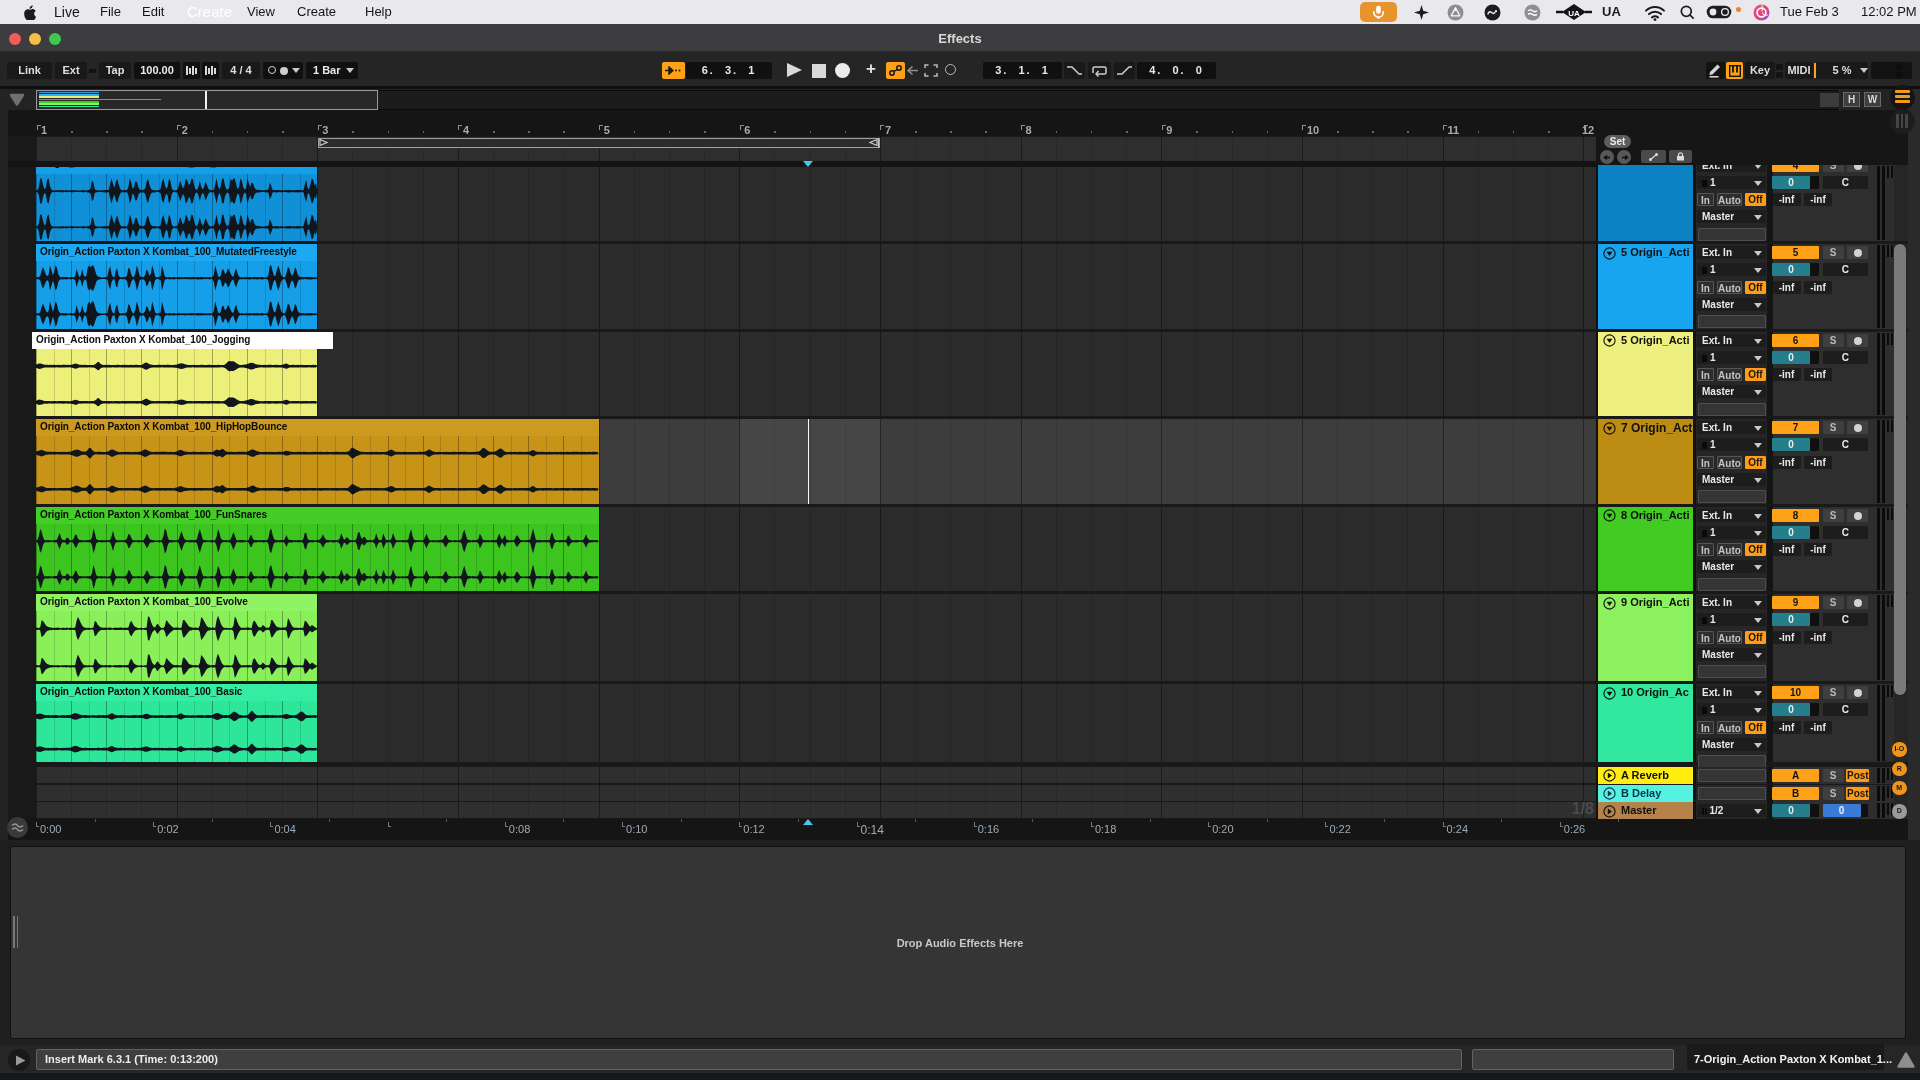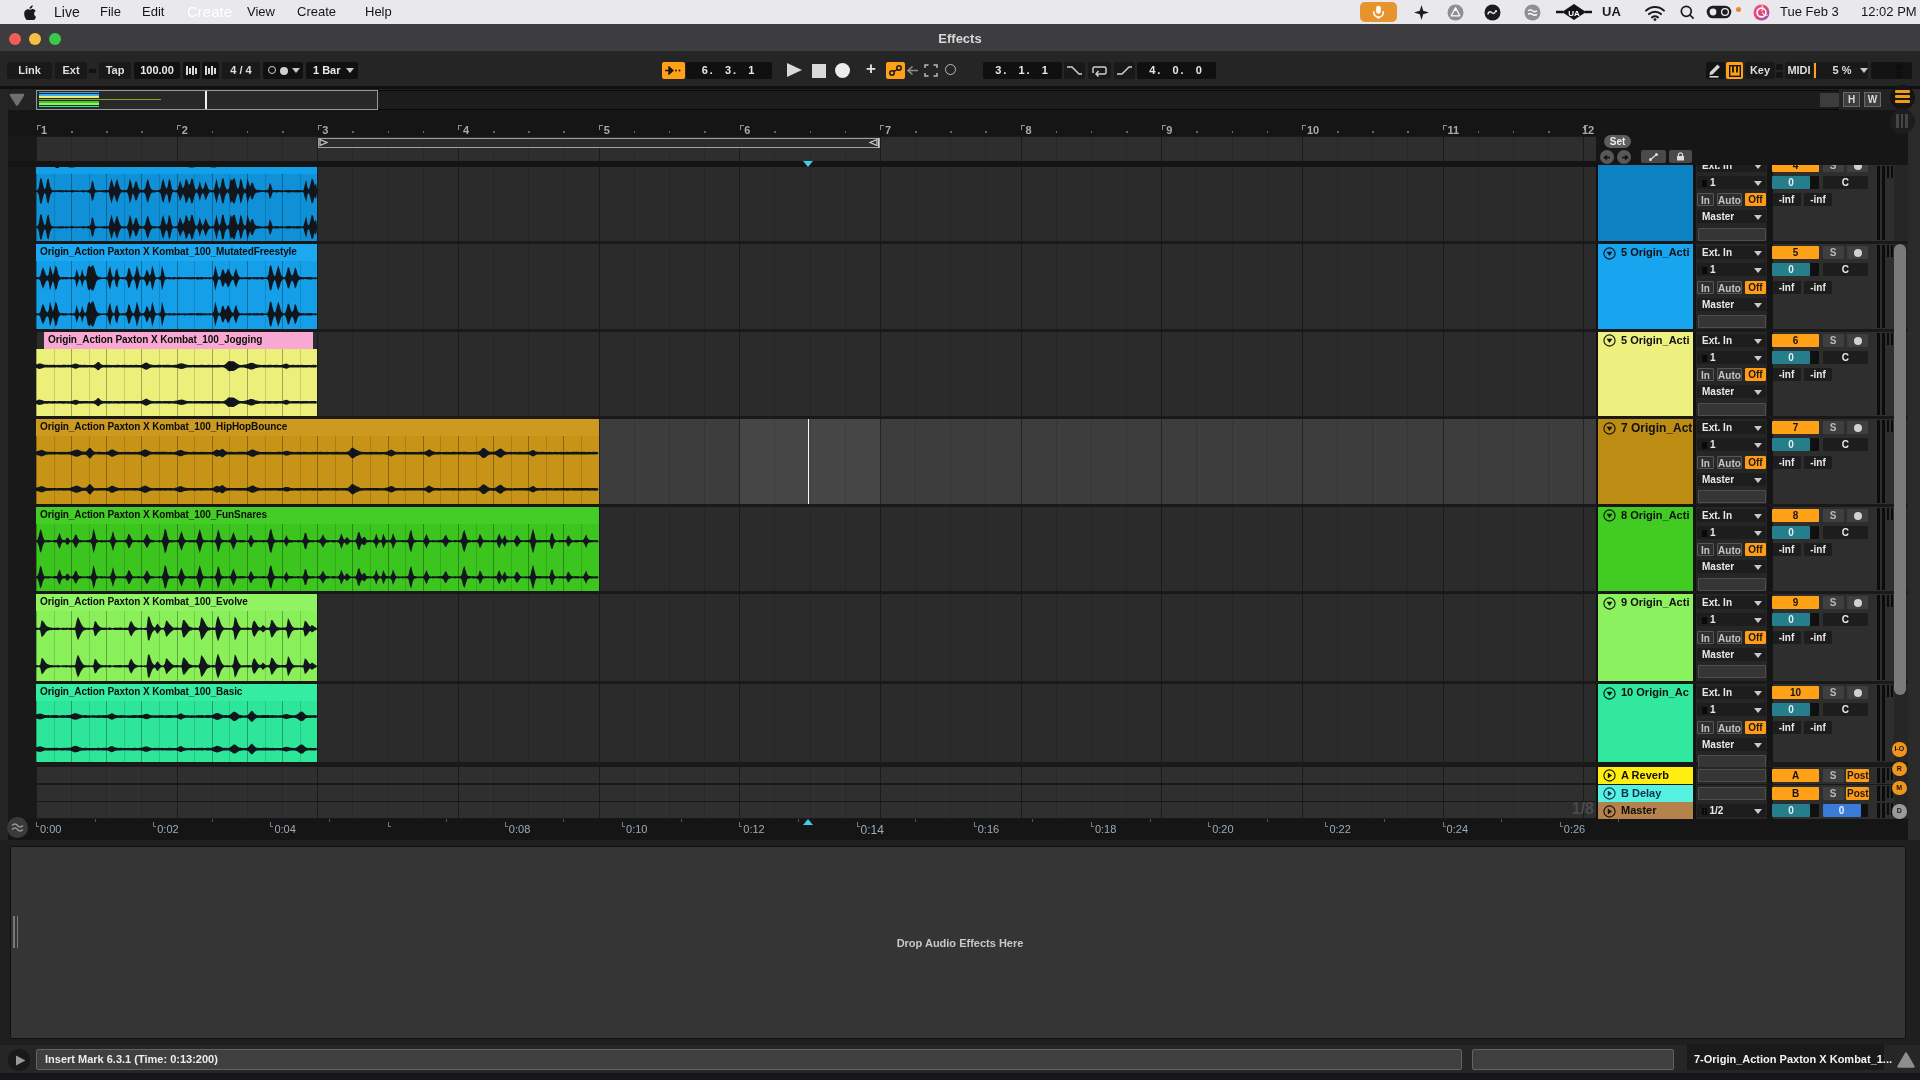--- a/index.html
+++ b/index.html
@@ -302,21 +302,21 @@
     <div class="nm">Origin_Action Paxton X Kombat_100_MutatedFreestyle</div>
   </div>
 <div class="a" style="left:36px;top:261px;width:281.3px;height:67.5px;background:#149fe8;overflow:hidden">
 <svg class="a" style="left:0;top:0" width="281" height="68" viewBox="0 0 281 68">
       <path d="M0,17.2 L0.0,16.0 L1.4,16.2 L2.8,16.1 L4.2,15.0 L5.6,9.7 L7.0,6.1 L8.4,9.6 L9.8,13.5 L11.2,15.3 L12.6,13.7 L14.0,4.4 L15.4,9.0 L16.8,14.6 L18.2,10.5 L19.6,4.4 L21.0,6.9 L22.4,13.6 L23.8,15.7 L25.2,16.2 L26.6,15.9 L28.0,16.0 L29.4,16.0 L30.8,16.0 L32.2,16.3 L33.6,16.4 L35.0,16.0 L36.4,16.3 L37.8,16.1 L39.2,15.4 L40.6,7.7 L42.0,12.7 L43.4,16.3 L44.8,14.4 L46.2,8.0 L47.6,13.9 L49.0,16.1 L50.4,14.6 L51.8,6.2 L53.2,4.4 L54.6,6.5 L56.0,4.4 L57.4,4.4 L58.8,8.4 L60.2,13.3 L61.6,15.4 L63.0,15.8 L64.4,16.2 L65.8,16.4 L67.2,16.4 L68.6,16.3 L70.0,16.2 L71.4,15.7 L72.8,9.0 L74.2,5.2 L75.6,13.2 L77.0,15.9 L78.4,16.2 L79.8,9.5 L81.2,7.3 L82.6,14.5 L84.0,16.3 L85.4,16.2 L86.8,16.0 L88.2,16.4 L89.6,16.0 L91.0,14.4 L92.4,6.8 L93.8,7.8 L95.2,13.3 L96.6,15.9 L98.0,16.1 L99.4,12.2 L100.8,4.4 L102.2,8.8 L103.6,14.7 L105.0,16.1 L106.4,16.0 L107.8,16.0 L109.2,13.9 L110.6,8.4 L112.0,10.4 L113.4,14.7 L114.8,13.1 L116.2,4.4 L117.6,8.8 L119.0,15.2 L120.4,16.4 L121.8,16.3 L123.2,16.0 L124.6,15.0 L126.0,4.4 L127.4,9.8 L128.8,15.6 L130.2,16.0 L131.6,16.4 L133.0,16.1 L134.4,16.0 L135.8,16.4 L137.2,16.0 L138.6,16.1 L140.0,16.4 L141.4,16.2 L142.8,15.9 L144.2,16.3 L145.6,16.1 L147.0,16.4 L148.4,16.1 L149.8,16.2 L151.2,16.1 L152.6,16.3 L154.0,15.9 L155.4,16.2 L156.8,16.1 L158.2,16.1 L159.6,16.4 L161.0,15.9 L162.4,16.0 L163.8,16.2 L165.2,15.9 L166.6,16.1 L168.0,16.3 L169.4,16.2 L170.8,16.3 L172.2,16.3 L173.6,15.9 L175.0,16.4 L176.4,16.3 L177.8,13.8 L179.2,4.4 L180.6,9.4 L182.0,15.1 L183.4,16.3 L184.8,14.5 L186.2,8.4 L187.6,8.8 L189.0,12.9 L190.4,11.7 L191.8,7.5 L193.2,9.1 L194.6,12.8 L196.0,15.0 L197.4,15.7 L198.8,10.5 L200.2,7.3 L201.6,12.7 L203.0,15.6 L204.4,16.4 L205.8,15.9 L207.2,16.5 L208.6,16.2 L210.0,16.0 L211.4,16.4 L212.8,16.0 L214.2,15.9 L215.6,16.4 L217.0,16.1 L218.4,16.2 L219.8,16.1 L221.2,15.9 L222.6,16.2 L224.0,16.2 L225.4,16.0 L226.8,16.0 L228.2,16.4 L229.6,16.4 L231.0,16.3 L232.4,14.1 L233.8,4.8 L235.2,4.4 L236.6,10.3 L238.0,14.7 L239.4,15.1 L240.8,9.3 L242.2,4.4 L243.6,8.3 L245.0,13.5 L246.4,15.7 L247.8,16.3 L249.2,16.0 L250.6,11.7 L252.0,5.7 L253.4,7.6 L254.8,12.7 L256.2,15.1 L257.6,12.3 L259.0,6.3 L260.4,8.6 L261.8,13.8 L263.2,15.6 L264.6,16.0 L266.0,16.0 L267.4,16.0 L268.8,16.3 L270.2,16.0 L271.6,16.0 L273.0,15.9 L274.4,16.0 L275.8,15.9 L277.2,16.4 L278.6,16.2 L280.0,16.2 L281.3,17.2 L280.0,18.2 L278.6,18.2 L277.2,18.0 L275.8,18.5 L274.4,18.4 L273.0,18.5 L271.6,18.3 L270.2,18.3 L268.8,18.1 L267.4,18.4 L266.0,18.3 L264.6,18.4 L263.2,18.8 L261.8,20.4 L260.4,25.4 L259.0,27.6 L257.6,21.9 L256.2,19.3 L254.8,21.5 L253.4,26.3 L252.0,28.1 L250.6,22.5 L249.2,18.4 L247.8,18.1 L246.4,18.7 L245.0,20.8 L243.6,25.7 L242.2,29.4 L240.8,24.7 L239.4,19.2 L238.0,19.6 L236.6,23.8 L235.2,29.4 L233.8,29.0 L232.4,20.1 L231.0,18.1 L229.6,18.0 L228.2,18.0 L226.8,18.4 L225.4,18.4 L224.0,18.1 L222.6,18.2 L221.2,18.4 L219.8,18.3 L218.4,18.2 L217.0,18.3 L215.6,18.0 L214.2,18.5 L212.8,18.4 L211.4,18.0 L210.0,18.3 L208.6,18.2 L207.2,17.9 L205.8,18.4 L204.4,18.0 L203.0,18.8 L201.6,21.5 L200.2,26.6 L198.8,23.6 L197.4,18.6 L196.0,19.3 L194.6,21.4 L193.2,24.9 L191.8,26.5 L190.4,22.4 L189.0,21.3 L187.6,25.2 L186.2,25.6 L184.8,19.8 L183.4,18.1 L182.0,19.2 L180.6,24.6 L179.2,29.4 L177.8,20.4 L176.4,18.0 L175.0,18.0 L173.6,18.4 L172.2,18.0 L170.8,18.1 L169.4,18.2 L168.0,18.1 L166.6,18.2 L165.2,18.5 L163.8,18.2 L162.4,18.4 L161.0,18.4 L159.6,18.0 L158.2,18.3 L156.8,18.2 L155.4,18.2 L154.0,18.5 L152.6,18.0 L151.2,18.2 L149.8,18.1 L148.4,18.3 L147.0,18.0 L145.6,18.3 L144.2,18.0 L142.8,18.5 L141.4,18.1 L140.0,17.9 L138.6,18.3 L137.2,18.4 L135.8,17.9 L134.4,18.4 L133.0,18.3 L131.6,18.0 L130.2,18.3 L128.8,18.8 L127.4,24.2 L126.0,29.4 L124.6,19.3 L123.2,18.4 L121.8,18.1 L120.4,18.0 L119.0,19.2 L117.6,25.2 L116.2,29.4 L114.8,21.1 L113.4,19.6 L112.0,23.7 L110.6,25.5 L109.2,20.3 L107.8,18.4 L106.4,18.4 L105.0,18.3 L103.6,19.6 L102.2,25.2 L100.8,29.4 L99.4,22.0 L98.0,18.3 L96.6,18.4 L95.2,20.9 L93.8,26.1 L92.4,27.1 L91.0,19.9 L89.6,18.4 L88.2,18.0 L86.8,18.4 L85.4,18.1 L84.0,18.1 L82.6,19.8 L81.2,26.7 L79.8,24.6 L78.4,18.2 L77.0,18.5 L75.6,21.0 L74.2,28.6 L72.8,25.0 L71.4,18.6 L70.0,18.2 L68.6,18.0 L67.2,17.9 L65.8,18.0 L64.4,18.2 L63.0,18.6 L61.6,19.0 L60.2,21.0 L58.8,25.6 L57.4,29.4 L56.0,29.4 L54.6,27.4 L53.2,29.4 L51.8,27.7 L50.4,19.7 L49.0,18.3 L47.6,20.3 L46.2,26.0 L44.8,19.8 L43.4,18.1 L42.0,21.5 L40.6,26.3 L39.2,18.9 L37.8,18.3 L36.4,18.1 L35.0,18.4 L33.6,18.0 L32.2,18.0 L30.8,18.4 L29.4,18.3 L28.0,18.3 L26.6,18.4 L25.2,18.2 L23.8,18.7 L22.4,20.6 L21.0,27.0 L19.6,29.4 L18.2,23.6 L16.8,19.7 L15.4,25.0 L14.0,29.4 L12.6,20.6 L11.2,19.0 L9.8,20.8 L8.4,24.5 L7.0,27.8 L5.6,24.3 L4.2,19.3 L2.8,18.2 L1.4,18.2 L0.0,18.3 Z" fill="#10161c"></path>
       <path d="M0,53.3 L0.0,52.2 L1.4,52.4 L2.8,52.3 L4.2,51.2 L5.6,46.1 L7.0,42.5 L8.4,45.9 L9.8,49.7 L11.2,51.5 L12.6,49.9 L14.0,40.5 L15.4,45.3 L16.8,50.8 L18.2,46.8 L19.6,40.5 L21.0,43.3 L22.4,49.8 L23.8,51.8 L25.2,52.3 L26.6,52.1 L28.0,52.2 L29.4,52.2 L30.8,52.2 L32.2,52.5 L33.6,52.5 L35.0,52.1 L36.4,52.4 L37.8,52.2 L39.2,51.6 L40.6,44.1 L42.0,48.9 L43.4,52.4 L44.8,50.6 L46.2,44.4 L47.6,50.1 L49.0,52.3 L50.4,50.8 L51.8,42.6 L53.2,40.7 L54.6,42.9 L56.0,40.5 L57.4,40.5 L58.8,44.8 L60.2,49.5 L61.6,51.5 L63.0,51.9 L64.4,52.4 L65.8,52.5 L67.2,52.6 L68.6,52.5 L70.0,52.3 L71.4,51.9 L72.8,45.3 L74.2,41.7 L75.6,49.5 L77.0,52.0 L78.4,52.3 L79.8,45.8 L81.2,43.7 L82.6,50.7 L84.0,52.4 L85.4,52.4 L86.8,52.1 L88.2,52.6 L89.6,52.1 L91.0,50.6 L92.4,43.3 L93.8,44.2 L95.2,49.6 L96.6,52.1 L98.0,52.2 L99.4,48.5 L100.8,40.5 L102.2,45.1 L103.6,50.9 L105.0,52.2 L106.4,52.2 L107.8,52.1 L109.2,50.1 L110.6,44.8 L112.0,46.7 L113.4,50.9 L114.8,49.3 L116.2,40.5 L117.6,45.2 L119.0,51.3 L120.4,52.5 L121.8,52.4 L123.2,52.1 L124.6,51.2 L126.0,40.5 L127.4,46.1 L128.8,51.7 L130.2,52.2 L131.6,52.5 L133.0,52.2 L134.4,52.1 L135.8,52.6 L137.2,52.1 L138.6,52.2 L140.0,52.6 L141.4,52.4 L142.8,52.0 L144.2,52.5 L145.6,52.3 L147.0,52.5 L148.4,52.2 L149.8,52.4 L151.2,52.3 L152.6,52.5 L154.0,52.1 L155.4,52.3 L156.8,52.3 L158.2,52.3 L159.6,52.6 L161.0,52.1 L162.4,52.1 L163.8,52.3 L165.2,52.0 L166.6,52.3 L168.0,52.4 L169.4,52.3 L170.8,52.4 L172.2,52.5 L173.6,52.1 L175.0,52.5 L176.4,52.5 L177.8,50.1 L179.2,40.5 L180.6,45.8 L182.0,51.3 L183.4,52.4 L184.8,50.7 L186.2,44.8 L187.6,45.2 L189.0,49.2 L190.4,48.0 L191.8,43.9 L193.2,45.4 L194.6,49.1 L196.0,51.2 L197.4,51.9 L198.8,46.8 L200.2,43.7 L201.6,49.0 L203.0,51.8 L204.4,52.5 L205.8,52.1 L207.2,52.6 L208.6,52.4 L210.0,52.2 L211.4,52.6 L212.8,52.2 L214.2,52.0 L215.6,52.5 L217.0,52.2 L218.4,52.3 L219.8,52.2 L221.2,52.1 L222.6,52.3 L224.0,52.4 L225.4,52.1 L226.8,52.1 L228.2,52.5 L229.6,52.6 L231.0,52.5 L232.4,50.3 L233.8,41.2 L235.2,40.5 L236.6,46.6 L238.0,50.9 L239.4,51.3 L240.8,45.7 L242.2,40.5 L243.6,44.6 L245.0,49.7 L246.4,51.8 L247.8,52.4 L249.2,52.1 L250.6,47.9 L252.0,42.2 L253.4,44.0 L254.8,49.0 L256.2,51.2 L257.6,48.6 L259.0,42.7 L260.4,44.9 L261.8,50.0 L263.2,51.8 L264.6,52.1 L266.0,52.2 L267.4,52.1 L268.8,52.4 L270.2,52.2 L271.6,52.2 L273.0,52.0 L274.4,52.1 L275.8,52.0 L277.2,52.5 L278.6,52.3 L280.0,52.3 L281.3,53.3 L280.0,54.3 L278.6,54.3 L277.2,54.1 L275.8,54.6 L274.4,54.5 L273.0,54.5 L271.6,54.4 L270.2,54.4 L268.8,54.2 L267.4,54.5 L266.0,54.4 L264.6,54.5 L263.2,54.8 L261.8,56.5 L260.4,61.3 L259.0,63.4 L257.6,57.8 L256.2,55.3 L254.8,57.5 L253.4,62.2 L252.0,63.9 L250.6,58.4 L249.2,54.5 L247.8,54.2 L246.4,54.7 L245.0,56.8 L243.6,61.6 L242.2,65.5 L240.8,60.6 L239.4,55.3 L238.0,55.6 L236.6,59.7 L235.2,65.5 L233.8,64.8 L232.4,56.2 L231.0,54.1 L229.6,54.0 L228.2,54.1 L226.8,54.5 L225.4,54.5 L224.0,54.2 L222.6,54.3 L221.2,54.5 L219.8,54.4 L218.4,54.3 L217.0,54.4 L215.6,54.1 L214.2,54.6 L212.8,54.4 L211.4,54.0 L210.0,54.4 L208.6,54.2 L207.2,54.0 L205.8,54.5 L204.4,54.1 L203.0,54.8 L201.6,57.5 L200.2,62.4 L198.8,59.5 L197.4,54.7 L196.0,55.4 L194.6,57.4 L193.2,60.8 L191.8,62.3 L190.4,58.4 L189.0,57.3 L187.6,61.1 L186.2,61.4 L184.8,55.8 L183.4,54.2 L182.0,55.3 L180.6,60.5 L179.2,65.5 L177.8,56.4 L176.4,54.1 L175.0,54.1 L173.6,54.5 L172.2,54.1 L170.8,54.2 L169.4,54.3 L168.0,54.2 L166.6,54.3 L165.2,54.5 L163.8,54.3 L162.4,54.5 L161.0,54.5 L159.6,54.1 L158.2,54.3 L156.8,54.3 L155.4,54.3 L154.0,54.5 L152.6,54.1 L151.2,54.3 L149.8,54.2 L148.4,54.4 L147.0,54.1 L145.6,54.3 L144.2,54.1 L142.8,54.5 L141.4,54.2 L140.0,54.0 L138.6,54.4 L137.2,54.4 L135.8,54.0 L134.4,54.5 L133.0,54.4 L131.6,54.1 L130.2,54.4 L128.8,54.8 L127.4,60.1 L126.0,65.5 L124.6,55.4 L123.2,54.5 L121.8,54.2 L120.4,54.1 L119.0,55.2 L117.6,61.1 L116.2,65.5 L114.8,57.1 L113.4,55.7 L112.0,59.6 L110.6,61.4 L109.2,56.4 L107.8,54.5 L106.4,54.4 L105.0,54.4 L103.6,55.6 L102.2,61.1 L100.8,65.5 L99.4,57.9 L98.0,54.4 L96.6,54.5 L95.2,56.9 L93.8,62.0 L92.4,62.9 L91.0,55.9 L89.6,54.5 L88.2,54.1 L86.8,54.5 L85.4,54.2 L84.0,54.2 L82.6,55.8 L81.2,62.5 L79.8,60.4 L78.4,54.3 L77.0,54.6 L75.6,57.0 L74.2,64.4 L72.8,60.9 L71.4,54.7 L70.0,54.3 L68.6,54.1 L67.2,54.0 L65.8,54.1 L64.4,54.2 L63.0,54.7 L61.6,55.0 L60.2,57.0 L58.8,61.4 L57.4,65.5 L56.0,65.5 L54.6,63.2 L53.2,65.3 L51.8,63.5 L50.4,55.8 L49.0,54.3 L47.6,56.3 L46.2,61.8 L44.8,55.9 L43.4,54.2 L42.0,57.5 L40.6,62.1 L39.2,55.0 L37.8,54.4 L36.4,54.2 L35.0,54.5 L33.6,54.1 L32.2,54.1 L30.8,54.4 L29.4,54.4 L28.0,54.4 L26.6,54.5 L25.2,54.3 L23.8,54.8 L22.4,56.6 L21.0,62.9 L19.6,65.5 L18.2,59.5 L16.8,55.7 L15.4,60.9 L14.0,65.5 L12.6,56.6 L11.2,55.1 L9.8,56.8 L8.4,60.4 L7.0,63.6 L5.6,60.2 L4.2,55.4 L2.8,54.3 L1.4,54.2 L0.0,54.4 Z" fill="#10161c"></path>
     </svg>
 </div>
 <div class="a cgrid" style="left:36px;top:261px;width:281.3px;height:67.5px"></div>
 <div class="a grid" style="left:36px;top:331.5px;width:1560px;height:84.5px;background-color:#2b2b2b"></div>
-<div class="a" style="left:44px;top:331.5px;width:269px;height:17px;background:#f9a8d4;overflow:hidden">
+<div class="a" style="left:32px;top:331.5px;width:301px;height:17px;background:#ffffff;overflow:hidden">
     <div class="nm">Origin_Action Paxton X Kombat_100_Jogging</div>
   </div>
 <div class="a" style="left:36px;top:348.5px;width:281.3px;height:67.5px;background:#ecef7a;overflow:hidden">
 <svg class="a" style="left:0;top:0" width="281" height="68" viewBox="0 0 281 68">
       <path d="M0,17.2 L0.0,15.6 L1.4,15.2 L2.8,14.4 L4.2,14.5 L5.6,14.8 L7.0,15.2 L8.4,15.8 L9.8,15.7 L11.2,15.7 L12.6,15.9 L14.0,15.8 L15.4,16.0 L16.8,15.8 L18.2,15.8 L19.6,15.9 L21.0,16.1 L22.4,15.8 L23.8,15.9 L25.2,15.9 L26.6,15.7 L28.0,15.7 L29.4,15.8 L30.8,16.0 L32.2,15.7 L33.6,16.1 L35.0,15.8 L36.4,15.5 L37.8,15.1 L39.2,14.5 L40.6,14.7 L42.0,15.3 L43.4,15.8 L44.8,15.8 L46.2,15.9 L47.6,15.8 L49.0,15.8 L50.4,15.9 L51.8,15.9 L53.2,16.0 L54.6,15.9 L56.0,15.9 L57.4,15.9 L58.8,15.4 L60.2,14.5 L61.6,12.9 L63.0,13.1 L64.4,14.7 L65.8,15.5 L67.2,15.9 L68.6,16.0 L70.0,15.8 L71.4,16.0 L72.8,15.7 L74.2,16.0 L75.6,16.0 L77.0,16.0 L78.4,15.9 L79.8,15.9 L81.2,15.8 L82.6,15.7 L84.0,16.1 L85.4,15.9 L86.8,15.8 L88.2,16.0 L89.6,15.7 L91.0,15.9 L92.4,15.9 L93.8,15.9 L95.2,15.8 L96.6,15.9 L98.0,16.0 L99.4,15.8 L100.8,15.7 L102.2,15.9 L103.6,16.0 L105.0,15.9 L106.4,15.4 L107.8,14.6 L109.2,13.8 L110.6,13.4 L112.0,14.3 L113.4,15.2 L114.8,15.6 L116.2,15.8 L117.6,15.9 L119.0,16.0 L120.4,15.9 L121.8,15.8 L123.2,15.8 L124.6,15.8 L126.0,16.0 L127.4,15.8 L128.8,15.9 L130.2,15.8 L131.6,15.8 L133.0,15.7 L134.4,15.9 L135.8,16.0 L137.2,16.0 L138.6,15.7 L140.0,15.7 L141.4,15.4 L142.8,14.7 L144.2,14.5 L145.6,14.2 L147.0,14.6 L148.4,15.0 L149.8,15.5 L151.2,15.8 L152.6,16.0 L154.0,15.9 L155.4,15.9 L156.8,16.0 L158.2,15.8 L159.6,16.0 L161.0,15.9 L162.4,16.0 L163.8,15.9 L165.2,15.8 L166.6,15.8 L168.0,15.9 L169.4,15.9 L170.8,15.9 L172.2,15.8 L173.6,15.8 L175.0,15.9 L176.4,16.0 L177.8,16.0 L179.2,15.9 L180.6,16.0 L182.0,15.7 L183.4,16.0 L184.8,16.0 L186.2,16.0 L187.6,16.0 L189.0,15.4 L190.4,14.2 L191.8,12.8 L193.2,12.0 L194.6,12.3 L196.0,12.2 L197.4,12.2 L198.8,13.0 L200.2,13.9 L201.6,15.0 L203.0,15.7 L204.4,15.9 L205.8,15.9 L207.2,15.8 L208.6,15.6 L210.0,15.5 L211.4,15.0 L212.8,14.5 L214.2,13.9 L215.6,13.7 L217.0,14.0 L218.4,14.5 L219.8,15.2 L221.2,15.5 L222.6,15.7 L224.0,15.8 L225.4,16.0 L226.8,16.0 L228.2,15.7 L229.6,16.0 L231.0,15.9 L232.4,15.8 L233.8,15.8 L235.2,15.8 L236.6,16.0 L238.0,15.9 L239.4,15.7 L240.8,15.8 L242.2,15.9 L243.6,16.0 L245.0,15.9 L246.4,15.8 L247.8,15.3 L249.2,14.7 L250.6,14.6 L252.0,15.2 L253.4,15.9 L254.8,16.0 L256.2,15.8 L257.6,15.8 L259.0,15.9 L260.4,15.9 L261.8,15.8 L263.2,16.0 L264.6,16.0 L266.0,15.8 L267.4,16.0 L268.8,15.9 L270.2,16.0 L271.6,15.9 L273.0,16.1 L274.4,15.9 L275.8,15.9 L277.2,15.8 L278.6,15.9 L280.0,15.7 L281.3,17.2 L280.0,18.6 L278.6,18.5 L277.2,18.5 L275.8,18.5 L274.4,18.5 L273.0,18.3 L271.6,18.5 L270.2,18.4 L268.8,18.4 L267.4,18.4 L266.0,18.6 L264.6,18.3 L263.2,18.4 L261.8,18.5 L260.4,18.4 L259.0,18.5 L257.6,18.5 L256.2,18.5 L254.8,18.4 L253.4,18.5 L252.0,19.2 L250.6,19.7 L249.2,19.6 L247.8,19.1 L246.4,18.5 L245.0,18.4 L243.6,18.4 L242.2,18.5 L240.8,18.6 L239.4,18.6 L238.0,18.5 L236.6,18.3 L235.2,18.6 L233.8,18.6 L232.4,18.6 L231.0,18.5 L229.6,18.4 L228.2,18.6 L226.8,18.4 L225.4,18.3 L224.0,18.5 L222.6,18.6 L221.2,18.9 L219.8,19.1 L218.4,19.8 L217.0,20.2 L215.6,20.6 L214.2,20.4 L212.8,19.8 L211.4,19.4 L210.0,18.9 L208.6,18.7 L207.2,18.6 L205.8,18.4 L204.4,18.4 L203.0,18.7 L201.6,19.4 L200.2,20.4 L198.8,21.2 L197.4,22.0 L196.0,21.9 L194.6,21.9 L193.2,22.2 L191.8,21.4 L190.4,20.0 L189.0,19.0 L187.6,18.4 L186.2,18.3 L184.8,18.3 L183.4,18.4 L182.0,18.6 L180.6,18.4 L179.2,18.4 L177.8,18.4 L176.4,18.4 L175.0,18.5 L173.6,18.5 L172.2,18.6 L170.8,18.5 L169.4,18.4 L168.0,18.5 L166.6,18.6 L165.2,18.6 L163.8,18.5 L162.4,18.4 L161.0,18.5 L159.6,18.4 L158.2,18.6 L156.8,18.3 L155.4,18.4 L154.0,18.4 L152.6,18.4 L151.2,18.5 L149.8,18.8 L148.4,19.3 L147.0,19.7 L145.6,20.1 L144.2,19.8 L142.8,19.6 L141.4,19.0 L140.0,18.7 L138.6,18.7 L137.2,18.4 L135.8,18.4 L134.4,18.4 L133.0,18.6 L131.6,18.5 L130.2,18.5 L128.8,18.5 L127.4,18.5 L126.0,18.3 L124.6,18.6 L123.2,18.5 L121.8,18.5 L120.4,18.5 L119.0,18.4 L117.6,18.5 L116.2,18.5 L114.8,18.7 L113.4,19.2 L112.0,20.0 L110.6,20.8 L109.2,20.5 L107.8,19.7 L106.4,18.9 L105.0,18.4 L103.6,18.4 L102.2,18.4 L100.8,18.6 L99.4,18.6 L98.0,18.4 L96.6,18.5 L95.2,18.6 L93.8,18.5 L92.4,18.4 L91.0,18.4 L89.6,18.6 L88.2,18.4 L86.8,18.5 L85.4,18.4 L84.0,18.3 L82.6,18.6 L81.2,18.6 L79.8,18.5 L78.4,18.5 L77.0,18.3 L75.6,18.4 L74.2,18.4 L72.8,18.6 L71.4,18.4 L70.0,18.6 L68.6,18.4 L67.2,18.4 L65.8,18.8 L64.4,19.6 L63.0,21.1 L61.6,21.3 L60.2,19.8 L58.8,19.0 L57.4,18.5 L56.0,18.5 L54.6,18.4 L53.2,18.3 L51.8,18.5 L50.4,18.5 L49.0,18.5 L47.6,18.6 L46.2,18.5 L44.8,18.6 L43.4,18.6 L42.0,19.1 L40.6,19.6 L39.2,19.8 L37.8,19.2 L36.4,18.8 L35.0,18.6 L33.6,18.3 L32.2,18.6 L30.8,18.3 L29.4,18.6 L28.0,18.6 L26.6,18.6 L25.2,18.4 L23.8,18.5 L22.4,18.5 L21.0,18.3 L19.6,18.5 L18.2,18.5 L16.8,18.6 L15.4,18.4 L14.0,18.5 L12.6,18.5 L11.2,18.6 L9.8,18.6 L8.4,18.6 L7.0,19.1 L5.6,19.5 L4.2,19.8 L2.8,19.9 L1.4,19.2 L0.0,18.8 Z" fill="#10161c"></path>
       <path d="M0,53.3 L0.0,51.7 L1.4,51.3 L2.8,50.6 L4.2,50.7 L5.6,51.0 L7.0,51.4 L8.4,52.0 L9.8,51.9 L11.2,51.9 L12.6,52.0 L14.0,52.0 L15.4,52.2 L16.8,51.9 L18.2,52.0 L19.6,52.0 L21.0,52.2 L22.4,52.0 L23.8,52.0 L25.2,52.1 L26.6,51.9 L28.0,51.9 L29.4,52.0 L30.8,52.2 L32.2,51.9 L33.6,52.2 L35.0,51.9 L36.4,51.7 L37.8,51.2 L39.2,50.7 L40.6,50.9 L42.0,51.4 L43.4,51.9 L44.8,51.9 L46.2,52.0 L47.6,52.0 L49.0,52.0 L50.4,52.0 L51.8,52.0 L53.2,52.2 L54.6,52.1 L56.0,52.0 L57.4,52.0 L58.8,51.5 L60.2,50.7 L61.6,49.1 L63.0,49.3 L64.4,50.9 L65.8,51.7 L67.2,52.1 L68.6,52.1 L70.0,52.0 L71.4,52.1 L72.8,51.9 L74.2,52.1 L75.6,52.1 L77.0,52.2 L78.4,52.0 L79.8,52.0 L81.2,51.9 L82.6,51.9 L84.0,52.2 L85.4,52.1 L86.8,52.0 L88.2,52.1 L89.6,51.9 L91.0,52.1 L92.4,52.1 L93.8,52.0 L95.2,51.9 L96.6,52.0 L98.0,52.1 L99.4,51.9 L100.8,51.9 L102.2,52.1 L103.6,52.1 L105.0,52.1 L106.4,51.6 L107.8,50.8 L109.2,50.0 L110.6,49.6 L112.0,50.5 L113.4,51.3 L114.8,51.8 L116.2,52.0 L117.6,52.0 L119.0,52.2 L120.4,52.0 L121.8,52.0 L123.2,52.0 L124.6,52.0 L126.0,52.2 L127.4,52.0 L128.8,52.1 L130.2,52.0 L131.6,52.0 L133.0,51.9 L134.4,52.1 L135.8,52.1 L137.2,52.2 L138.6,51.8 L140.0,51.8 L141.4,51.5 L142.8,50.9 L144.2,50.7 L145.6,50.4 L147.0,50.8 L148.4,51.2 L149.8,51.7 L151.2,52.0 L152.6,52.1 L154.0,52.1 L155.4,52.1 L156.8,52.2 L158.2,52.0 L159.6,52.1 L161.0,52.1 L162.4,52.1 L163.8,52.0 L165.2,51.9 L166.6,51.9 L168.0,52.0 L169.4,52.1 L170.8,52.0 L172.2,51.9 L173.6,52.0 L175.0,52.0 L176.4,52.1 L177.8,52.1 L179.2,52.1 L180.6,52.1 L182.0,51.9 L183.4,52.1 L184.8,52.2 L186.2,52.2 L187.6,52.1 L189.0,51.5 L190.4,50.4 L191.8,49.1 L193.2,48.3 L194.6,48.6 L196.0,48.5 L197.4,48.4 L198.8,49.3 L200.2,50.1 L201.6,51.1 L203.0,51.8 L204.4,52.1 L205.8,52.1 L207.2,51.9 L208.6,51.8 L210.0,51.6 L211.4,51.1 L212.8,50.7 L214.2,50.1 L215.6,49.9 L217.0,50.2 L218.4,50.7 L219.8,51.4 L221.2,51.6 L222.6,51.9 L224.0,52.0 L225.4,52.2 L226.8,52.2 L228.2,51.9 L229.6,52.1 L231.0,52.0 L232.4,51.9 L233.8,51.9 L235.2,51.9 L236.6,52.2 L238.0,52.0 L239.4,51.9 L240.8,51.9 L242.2,52.0 L243.6,52.1 L245.0,52.1 L246.4,52.0 L247.8,51.4 L249.2,50.9 L250.6,50.8 L252.0,51.3 L253.4,52.0 L254.8,52.2 L256.2,52.0 L257.6,52.0 L259.0,52.0 L260.4,52.1 L261.8,52.0 L263.2,52.1 L264.6,52.2 L266.0,51.9 L267.4,52.1 L268.8,52.1 L270.2,52.1 L271.6,52.1 L273.0,52.2 L274.4,52.0 L275.8,52.0 L277.2,52.0 L278.6,52.0 L280.0,51.9 L281.3,53.3 L280.0,54.7 L278.6,54.6 L277.2,54.6 L275.8,54.5 L274.4,54.6 L273.0,54.4 L271.6,54.5 L270.2,54.4 L268.8,54.5 L267.4,54.5 L266.0,54.7 L264.6,54.4 L263.2,54.5 L261.8,54.6 L260.4,54.5 L259.0,54.6 L257.6,54.6 L256.2,54.6 L254.8,54.4 L253.4,54.6 L252.0,55.2 L250.6,55.7 L249.2,55.6 L247.8,55.1 L246.4,54.6 L245.0,54.5 L243.6,54.4 L242.2,54.6 L240.8,54.7 L239.4,54.7 L238.0,54.6 L236.6,54.4 L235.2,54.6 L233.8,54.7 L232.4,54.7 L231.0,54.6 L229.6,54.5 L228.2,54.7 L226.8,54.4 L225.4,54.4 L224.0,54.6 L222.6,54.7 L221.2,54.9 L219.8,55.1 L218.4,55.8 L217.0,56.3 L215.6,56.6 L214.2,56.4 L212.8,55.8 L211.4,55.4 L210.0,54.9 L208.6,54.8 L207.2,54.7 L205.8,54.5 L204.4,54.5 L203.0,54.7 L201.6,55.4 L200.2,56.4 L198.8,57.2 L197.4,58.0 L196.0,57.9 L194.6,57.8 L193.2,58.1 L191.8,57.4 L190.4,56.1 L189.0,55.0 L187.6,54.5 L186.2,54.4 L184.8,54.4 L183.4,54.5 L182.0,54.7 L180.6,54.5 L179.2,54.5 L177.8,54.4 L176.4,54.5 L175.0,54.6 L173.6,54.6 L172.2,54.7 L170.8,54.6 L169.4,54.5 L168.0,54.5 L166.6,54.7 L165.2,54.6 L163.8,54.5 L162.4,54.5 L161.0,54.5 L159.6,54.5 L158.2,54.6 L156.8,54.4 L155.4,54.5 L154.0,54.5 L152.6,54.4 L151.2,54.6 L149.8,54.9 L148.4,55.4 L147.0,55.7 L145.6,56.1 L144.2,55.8 L142.8,55.6 L141.4,55.0 L140.0,54.7 L138.6,54.8 L137.2,54.4 L135.8,54.5 L134.4,54.5 L133.0,54.7 L131.6,54.6 L130.2,54.6 L128.8,54.5 L127.4,54.6 L126.0,54.4 L124.6,54.6 L123.2,54.6 L121.8,54.6 L120.4,54.5 L119.0,54.4 L117.6,54.6 L116.2,54.6 L114.8,54.8 L113.4,55.2 L112.0,56.0 L110.6,56.8 L109.2,56.5 L107.8,55.7 L106.4,55.0 L105.0,54.5 L103.6,54.5 L102.2,54.5 L100.8,54.7 L99.4,54.6 L98.0,54.5 L96.6,54.5 L95.2,54.6 L93.8,54.6 L92.4,54.5 L91.0,54.5 L89.6,54.7 L88.2,54.5 L86.8,54.6 L85.4,54.5 L84.0,54.4 L82.6,54.7 L81.2,54.6 L79.8,54.5 L78.4,54.6 L77.0,54.4 L75.6,54.5 L74.2,54.5 L72.8,54.7 L71.4,54.5 L70.0,54.6 L68.6,54.5 L67.2,54.5 L65.8,54.9 L64.4,55.6 L63.0,57.1 L61.6,57.3 L60.2,55.8 L58.8,55.0 L57.4,54.6 L56.0,54.6 L54.6,54.5 L53.2,54.4 L51.8,54.6 L50.4,54.5 L49.0,54.6 L47.6,54.6 L46.2,54.6 L44.8,54.7 L43.4,54.6 L42.0,55.1 L40.6,55.7 L39.2,55.8 L37.8,55.3 L36.4,54.9 L35.0,54.7 L33.6,54.4 L32.2,54.7 L30.8,54.4 L29.4,54.6 L28.0,54.7 L26.6,54.7 L25.2,54.5 L23.8,54.6 L22.4,54.6 L21.0,54.4 L19.6,54.6 L18.2,54.6 L16.8,54.7 L15.4,54.4 L14.0,54.6 L12.6,54.6 L11.2,54.7 L9.8,54.7 L8.4,54.6 L7.0,55.2 L5.6,55.5 L4.2,55.8 L2.8,55.9 L1.4,55.2 L0.0,54.8 Z" fill="#10161c"></path>
     </svg>
 </div>
 <div class="a cgrid" style="left:36px;top:348.5px;width:281.3px;height:67.5px"></div>
 <div class="a grid" style="left:36px;top:419px;width:1560px;height:84.5px;background-color:#3d3d3d"></div>

